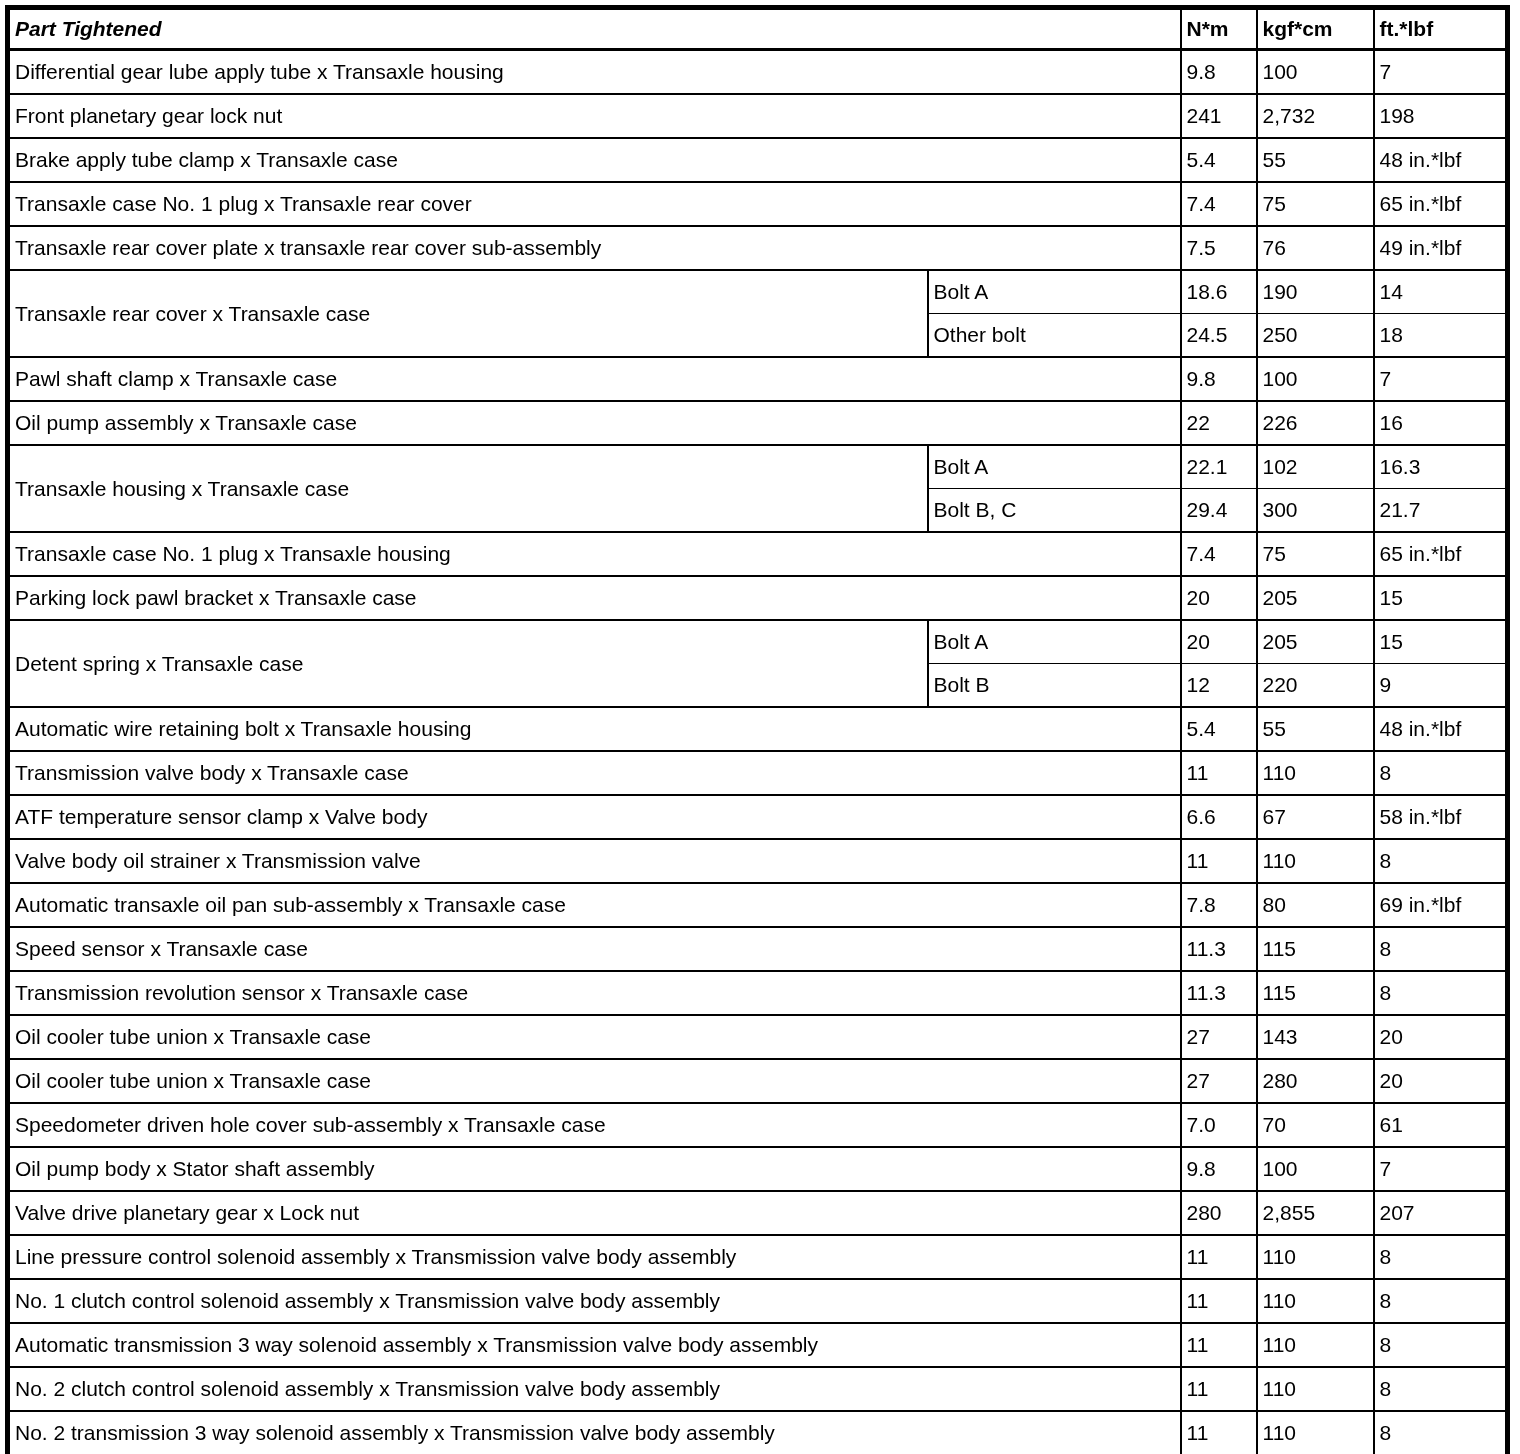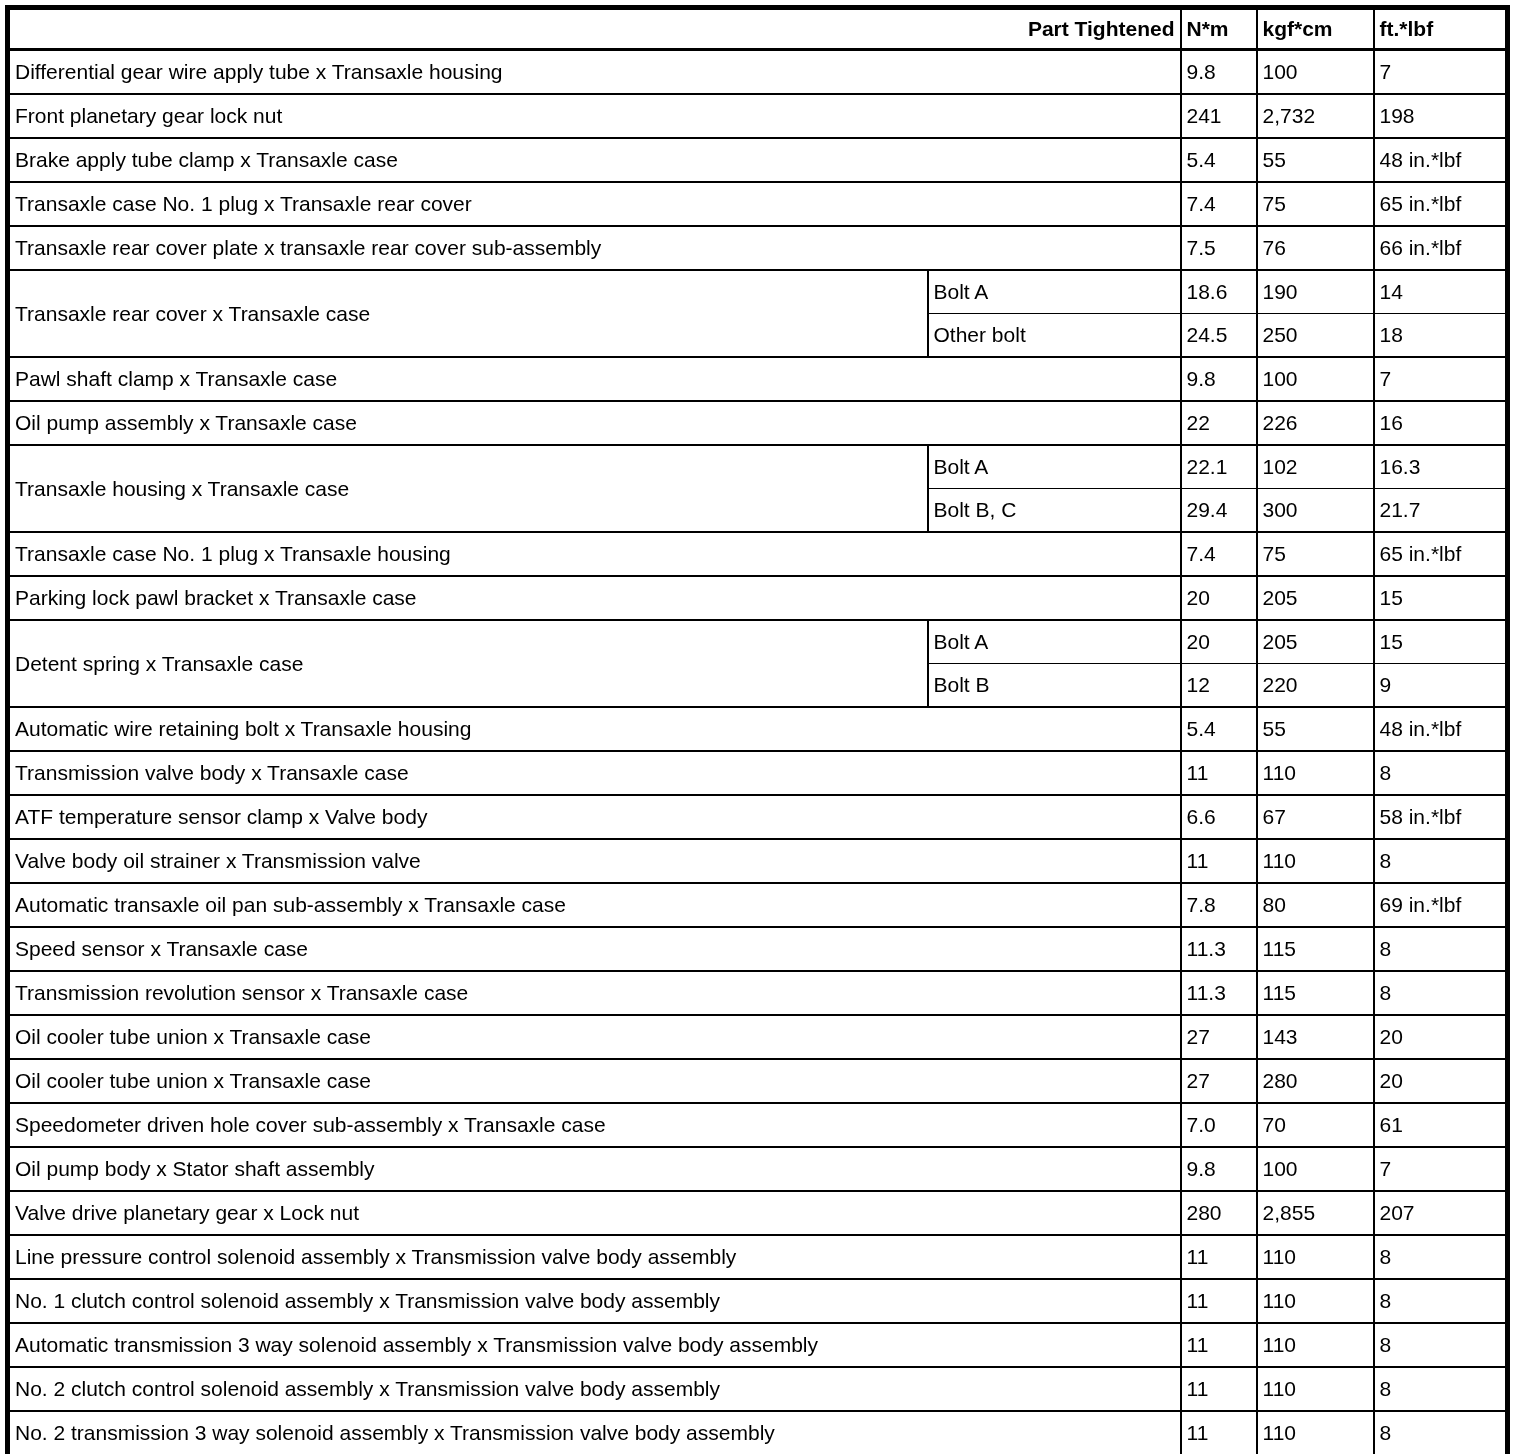--- a/index.html
+++ b/index.html
@@ -26,21 +26,21 @@
     vertical-align: middle;
     text-align: left;
     overflow: hidden;
     white-space: nowrap;
   }
   .torque thead th {
     font-weight: bold;
     height: 38px;
     border-bottom: 3px solid #000000;
   }
-  .torque thead th.part-header { text-align: right; }
+  .torque thead th.part-header { text-align: left; font-style: italic; }
   .torque td { font-weight: normal; }
   
   .torque tr.sub-first  td { border-bottom-width: 1px; }
   .torque tr.sub-second td { border-top-width: 1px; }
 </style>
 </head>
 <body>
 
 <table class="torque">
   <colgroup>
@@ -53,21 +53,21 @@
   <thead>
     <tr>
       <th colspan="2" class="part-header">Part Tightened</th>
       <th>N*m</th>
       <th>kgf*cm</th>
       <th>ft.*lbf</th>
     </tr>
   </thead>
   <tbody id="table-body">
       <tr>
-        <td colspan="2">Differential gear wire apply tube x Transaxle housing</td>
+        <td colspan="2">Differential gear lube apply tube x Transaxle housing</td>
         <td>9.8</td>
         <td>100</td>
         <td>7</td>
       </tr>
       <tr>
         <td colspan="2">Front planetary gear lock nut</td>
         <td>241</td>
         <td>2,732</td>
         <td>198</td>
       </tr>
@@ -80,21 +80,21 @@
       <tr>
         <td colspan="2">Transaxle case No. 1 plug x Transaxle rear cover</td>
         <td>7.4</td>
         <td>75</td>
         <td>65 in.*lbf</td>
       </tr>
       <tr>
         <td colspan="2">Transaxle rear cover plate x transaxle rear cover sub-assembly</td>
         <td>7.5</td>
         <td>76</td>
-        <td>66 in.*lbf</td>
+        <td>49 in.*lbf</td>
       </tr>
       <tr class="sub-first">
         <td rowspan="2">Transaxle rear cover x Transaxle case</td>
         <td>Bolt A</td>
         <td>18.6</td>
         <td>190</td>
         <td>14</td>
       </tr>
       <tr class="sub-second">
         <td>Other bolt</td>

